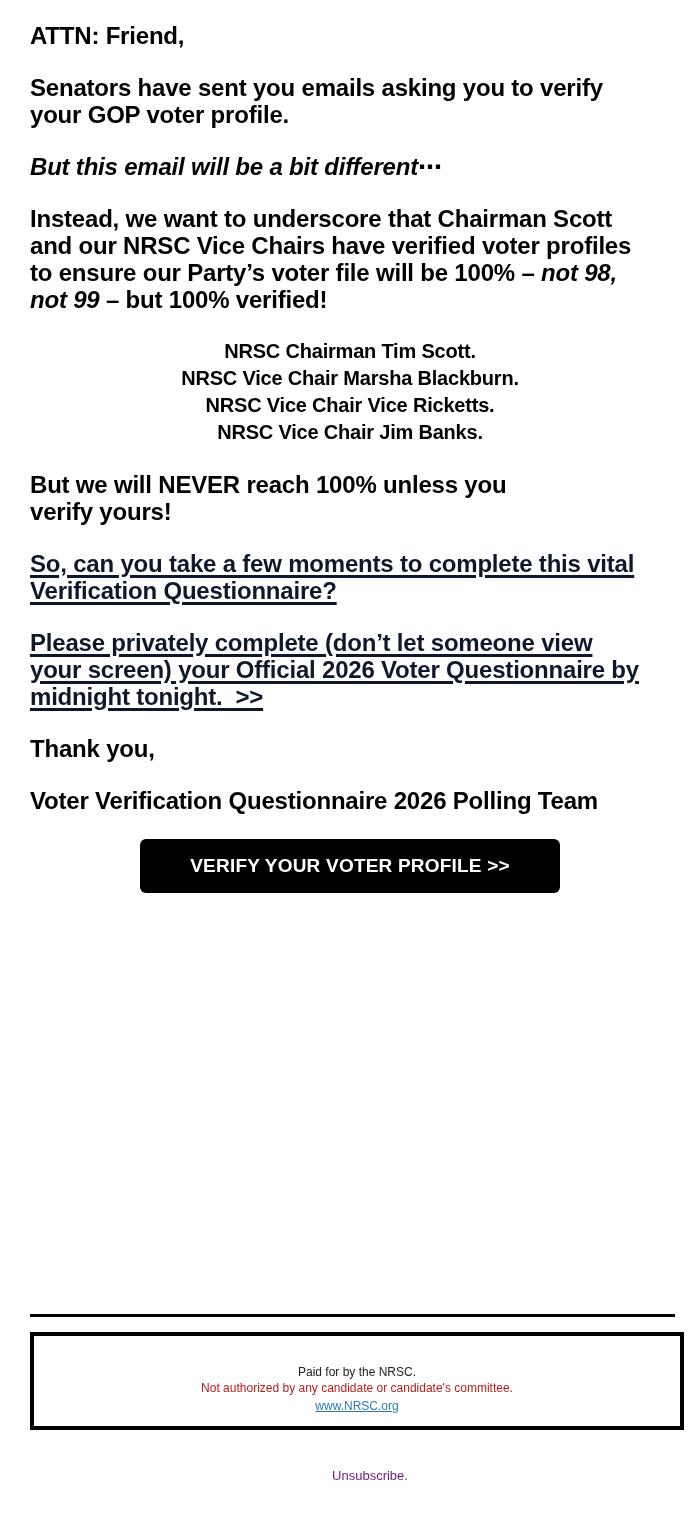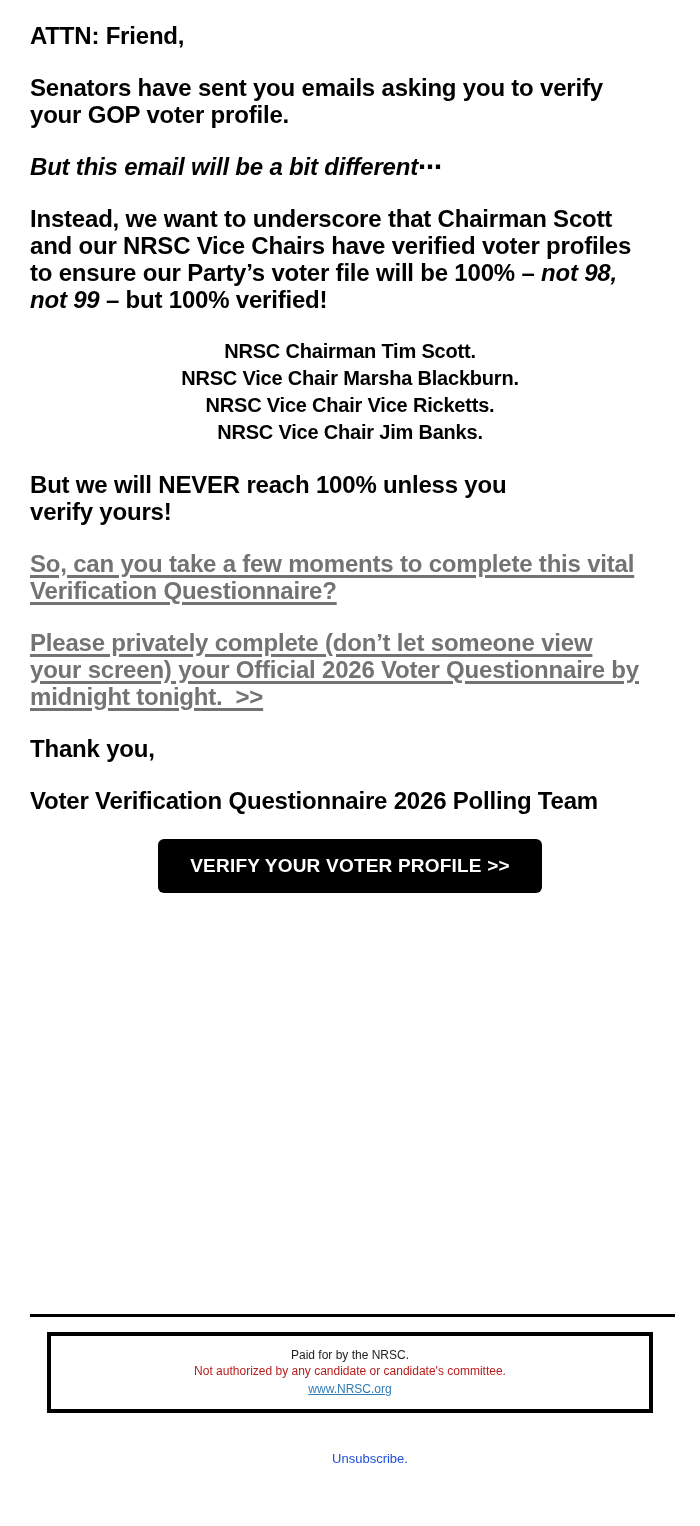--- a/index.html
+++ b/index.html
@@ -20,38 +20,38 @@
     font-weight: bold;
     white-space: pre-line;
     margin: 0 0 25px 0;
     letter-spacing: -0.2px;
   }
   .italic { font-style: italic; }
   .underlined {
     text-decoration: underline;
     text-decoration-thickness: 2.5px;
     text-underline-offset: 3px;
-    color: #737373;
+    color: #0f172a;
     cursor: pointer;
   }
   .chairs {
     font-size: 20px;
     line-height: 27px;
     font-weight: bold;
     text-align: center;
     margin: 0 0 25px 0;
     letter-spacing: -0.2px;
   }
   .btn-row {
     margin-top: 8px;
     text-align: center;
   }
   .verify-btn {
     display: block;
-    width: 384px;
+    width: 420px;
     height: 54px;
     line-height: 54px;
     margin: 0 auto;
     background: #000000;
     color: #ffffff;
     font-size: 19px;
     font-weight: bold;
     text-align: center;
     border-radius: 6px;
     text-decoration: none;
@@ -59,24 +59,24 @@
     cursor: pointer;
   }
   .spacer { height: 421px; }
   .rule {
     width: 645px;
     height: 3px;
     background: #000000;
     margin: 0 auto 15px auto;
   }
   .disclaimer-box {
-    width: 606px;
+    width: 654px;
     margin: 6px auto;
     border: 4px solid #000000;
-    padding: 11px 10px 12px 10px;
+    padding: 28px 10px 12px 10px;
     text-align: center;
   }
   .small-line {
     font-size: 12px;
     line-height: 16px;
     color: #222222;
   }
   .site-link {
     display: inline-block;
     font-size: 12px;
@@ -143,16 +143,16 @@
 
   <div class="rule"></div>
 
   <div class="disclaimer-box">
     <div class="small-line" style="color: rgb(34, 34, 34);">Paid for by the NRSC.</div>
     <div class="small-line" style="color: #b91c1c;">Not authorized by any candidate or candidate's committee.</div>
     <a class="site-link" style="color: rgb(46, 123, 180);">www.NRSC.org</a>
   </div>
 
   <div class="unsub-row">
-    <a class="unsub" style="color: #1d4ed8; margin-left: 40px;">Unsubscribe.</a>
+    <a class="unsub" style="color: #701a75; margin-left: 40px;">Unsubscribe.</a>
   </div>
 
 </div>
 
 </body></html>

